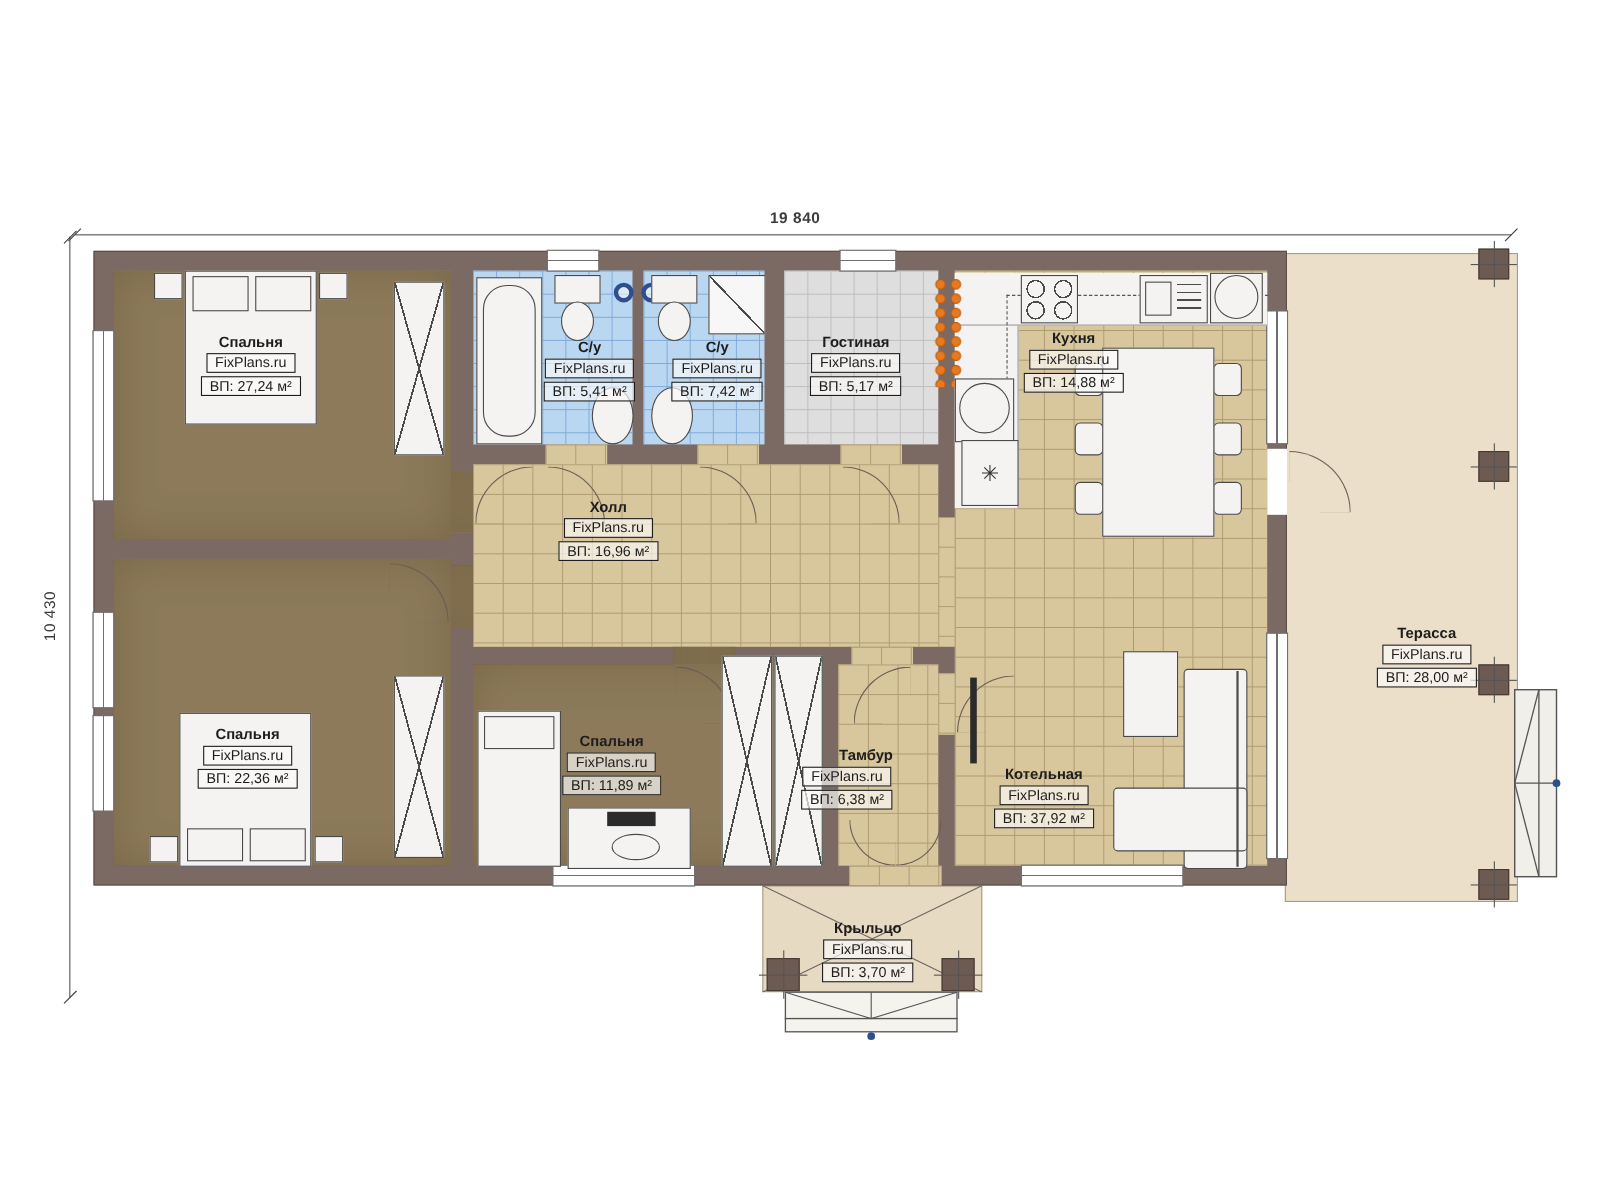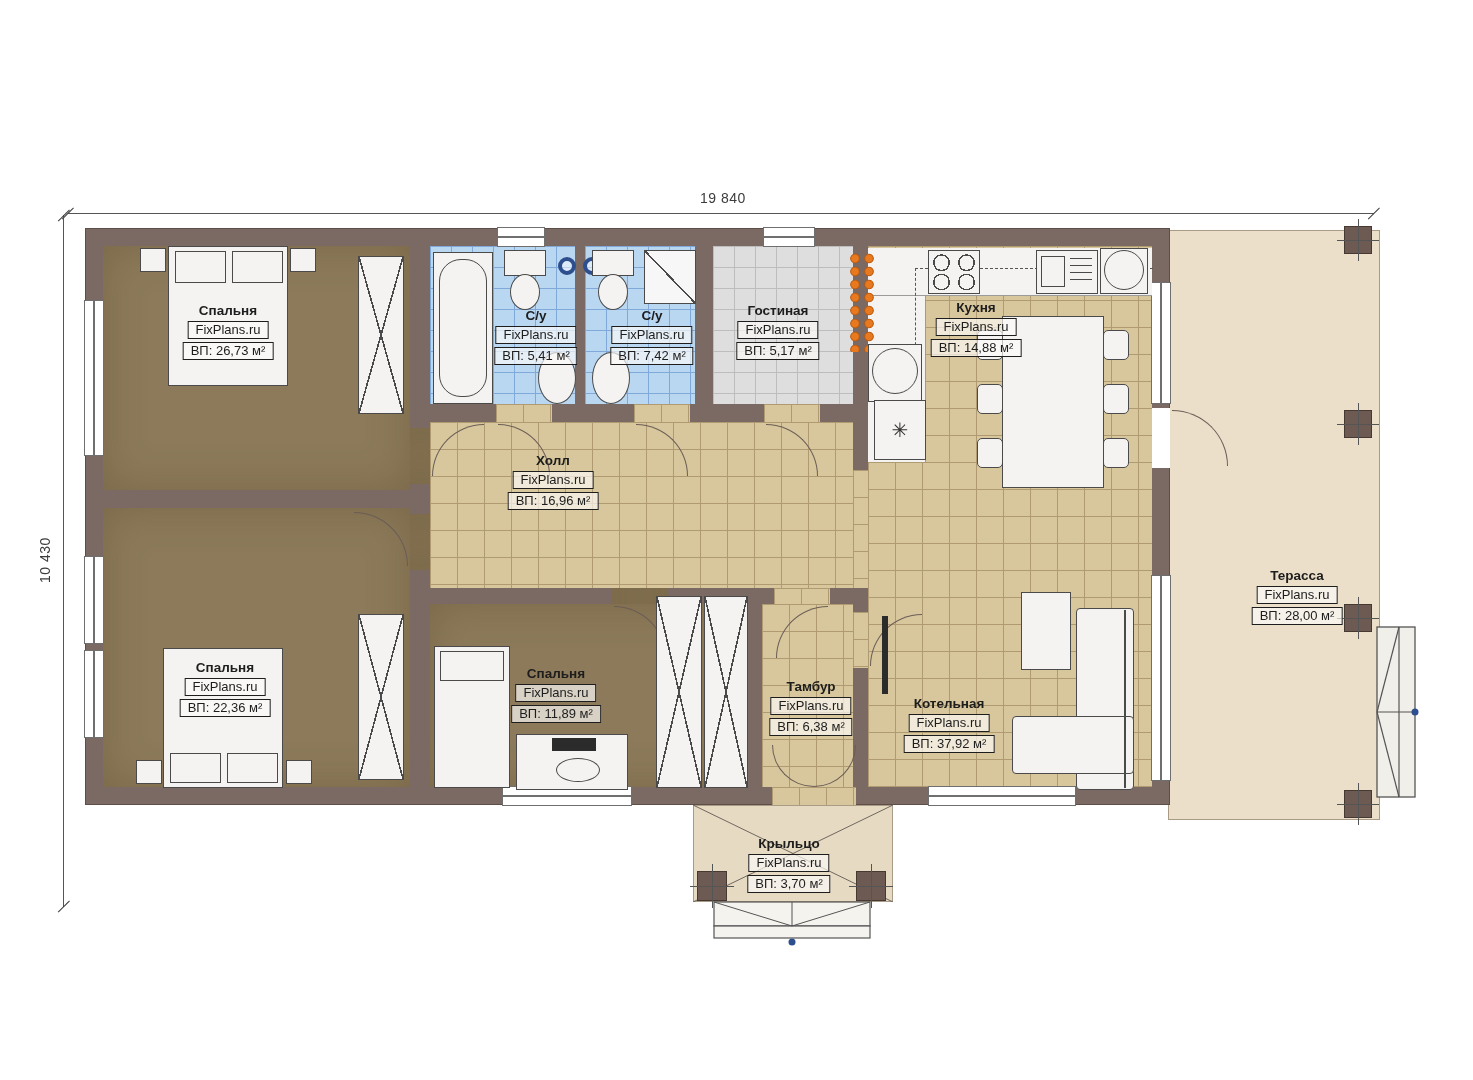--- a/index.html
+++ b/index.html
@@ -206,30 +206,30 @@
     <rect x="2" y="26" width="156" height="12" fill="#f5f3ee" stroke="#555" stroke-width="1.2"></rect>
     <line x1="2" y1="2" x2="80" y2="26" stroke="#555" stroke-width="1"></line>
     <line x1="158" y1="2" x2="80" y2="26" stroke="#555" stroke-width="1"></line>
     <line x1="80" y1="2" x2="80" y2="26" stroke="#555" stroke-width="1"></line>
     <circle cx="80" cy="42" r="3.5" fill="#2e4f8e"></circle>
   </svg>
 
   <div class="abs dimline" style="left:68px;top:213px;width:1306px;height:1.4px;"></div>
   <div class="abs tick" style="left:60px;top:213px;"></div>
   <div class="abs tick" style="left:1366px;top:213px;"></div>
-  <div class="abs dimtext" style="left:700px;top:190px;">19 840</div>
+  <div class="abs dimtext" style="left:700px;top:190px;font-weight:bold;">19 840</div>
   <div class="abs dimline" style="left:63px;top:215px;width:1.4px;height:692px;"></div>
   <div class="abs tick" style="left:56px;top:215px;"></div>
   <div class="abs tick" style="left:56px;top:906px;"></div>
   <div class="abs dimtext" style="left:22px;top:552px;transform:rotate(-90deg);transform-origin:center;">10 430</div>
 
   <div class="room-label" style="left:228px;top:303px;">
     <div class="rl-name">Спальня</div>
     <div class="rl-box">FixPlans.ru</div>
-    <div class="rl-box">ВП: 26,73 м²</div>
+    <div class="rl-box">ВП: 27,24 м²</div>
   </div>
   <div class="room-label" style="left:536px;top:308px;">
     <div class="rl-name">С/у</div>
     <div class="rl-box">FixPlans.ru</div>
     <div class="rl-box">ВП: 5,41 м²</div>
   </div>
   <div class="room-label" style="left:652px;top:308px;">
     <div class="rl-name">С/у</div>
     <div class="rl-box">FixPlans.ru</div>
     <div class="rl-box">ВП: 7,42 м²</div>
@@ -252,21 +252,21 @@
   <div class="room-label" style="left:225px;top:660px;">
     <div class="rl-name">Спальня</div>
     <div class="rl-box">FixPlans.ru</div>
     <div class="rl-box">ВП: 22,36 м²</div>
   </div>
   <div class="room-label" style="left:556px;top:666px;">
     <div class="rl-name">Спальня</div>
     <div class="rl-box">FixPlans.ru</div>
     <div class="rl-box">ВП: 11,89 м²</div>
   </div>
-  <div class="room-label" style="left:811px;top:679px;">
+  <div class="room-label" style="left:770px;top:679px;text-align:right;">
     <div class="rl-name">Тамбур</div>
     <div class="rl-box">FixPlans.ru</div>
     <div class="rl-box">ВП: 6,38 м²</div>
   </div>
   <div class="room-label" style="left:949px;top:696px;">
     <div class="rl-name">Котельная</div>
     <div class="rl-box">FixPlans.ru</div>
     <div class="rl-box">ВП: 37,92 м²</div>
   </div>
   <div class="room-label" style="left:1297px;top:568px;">

